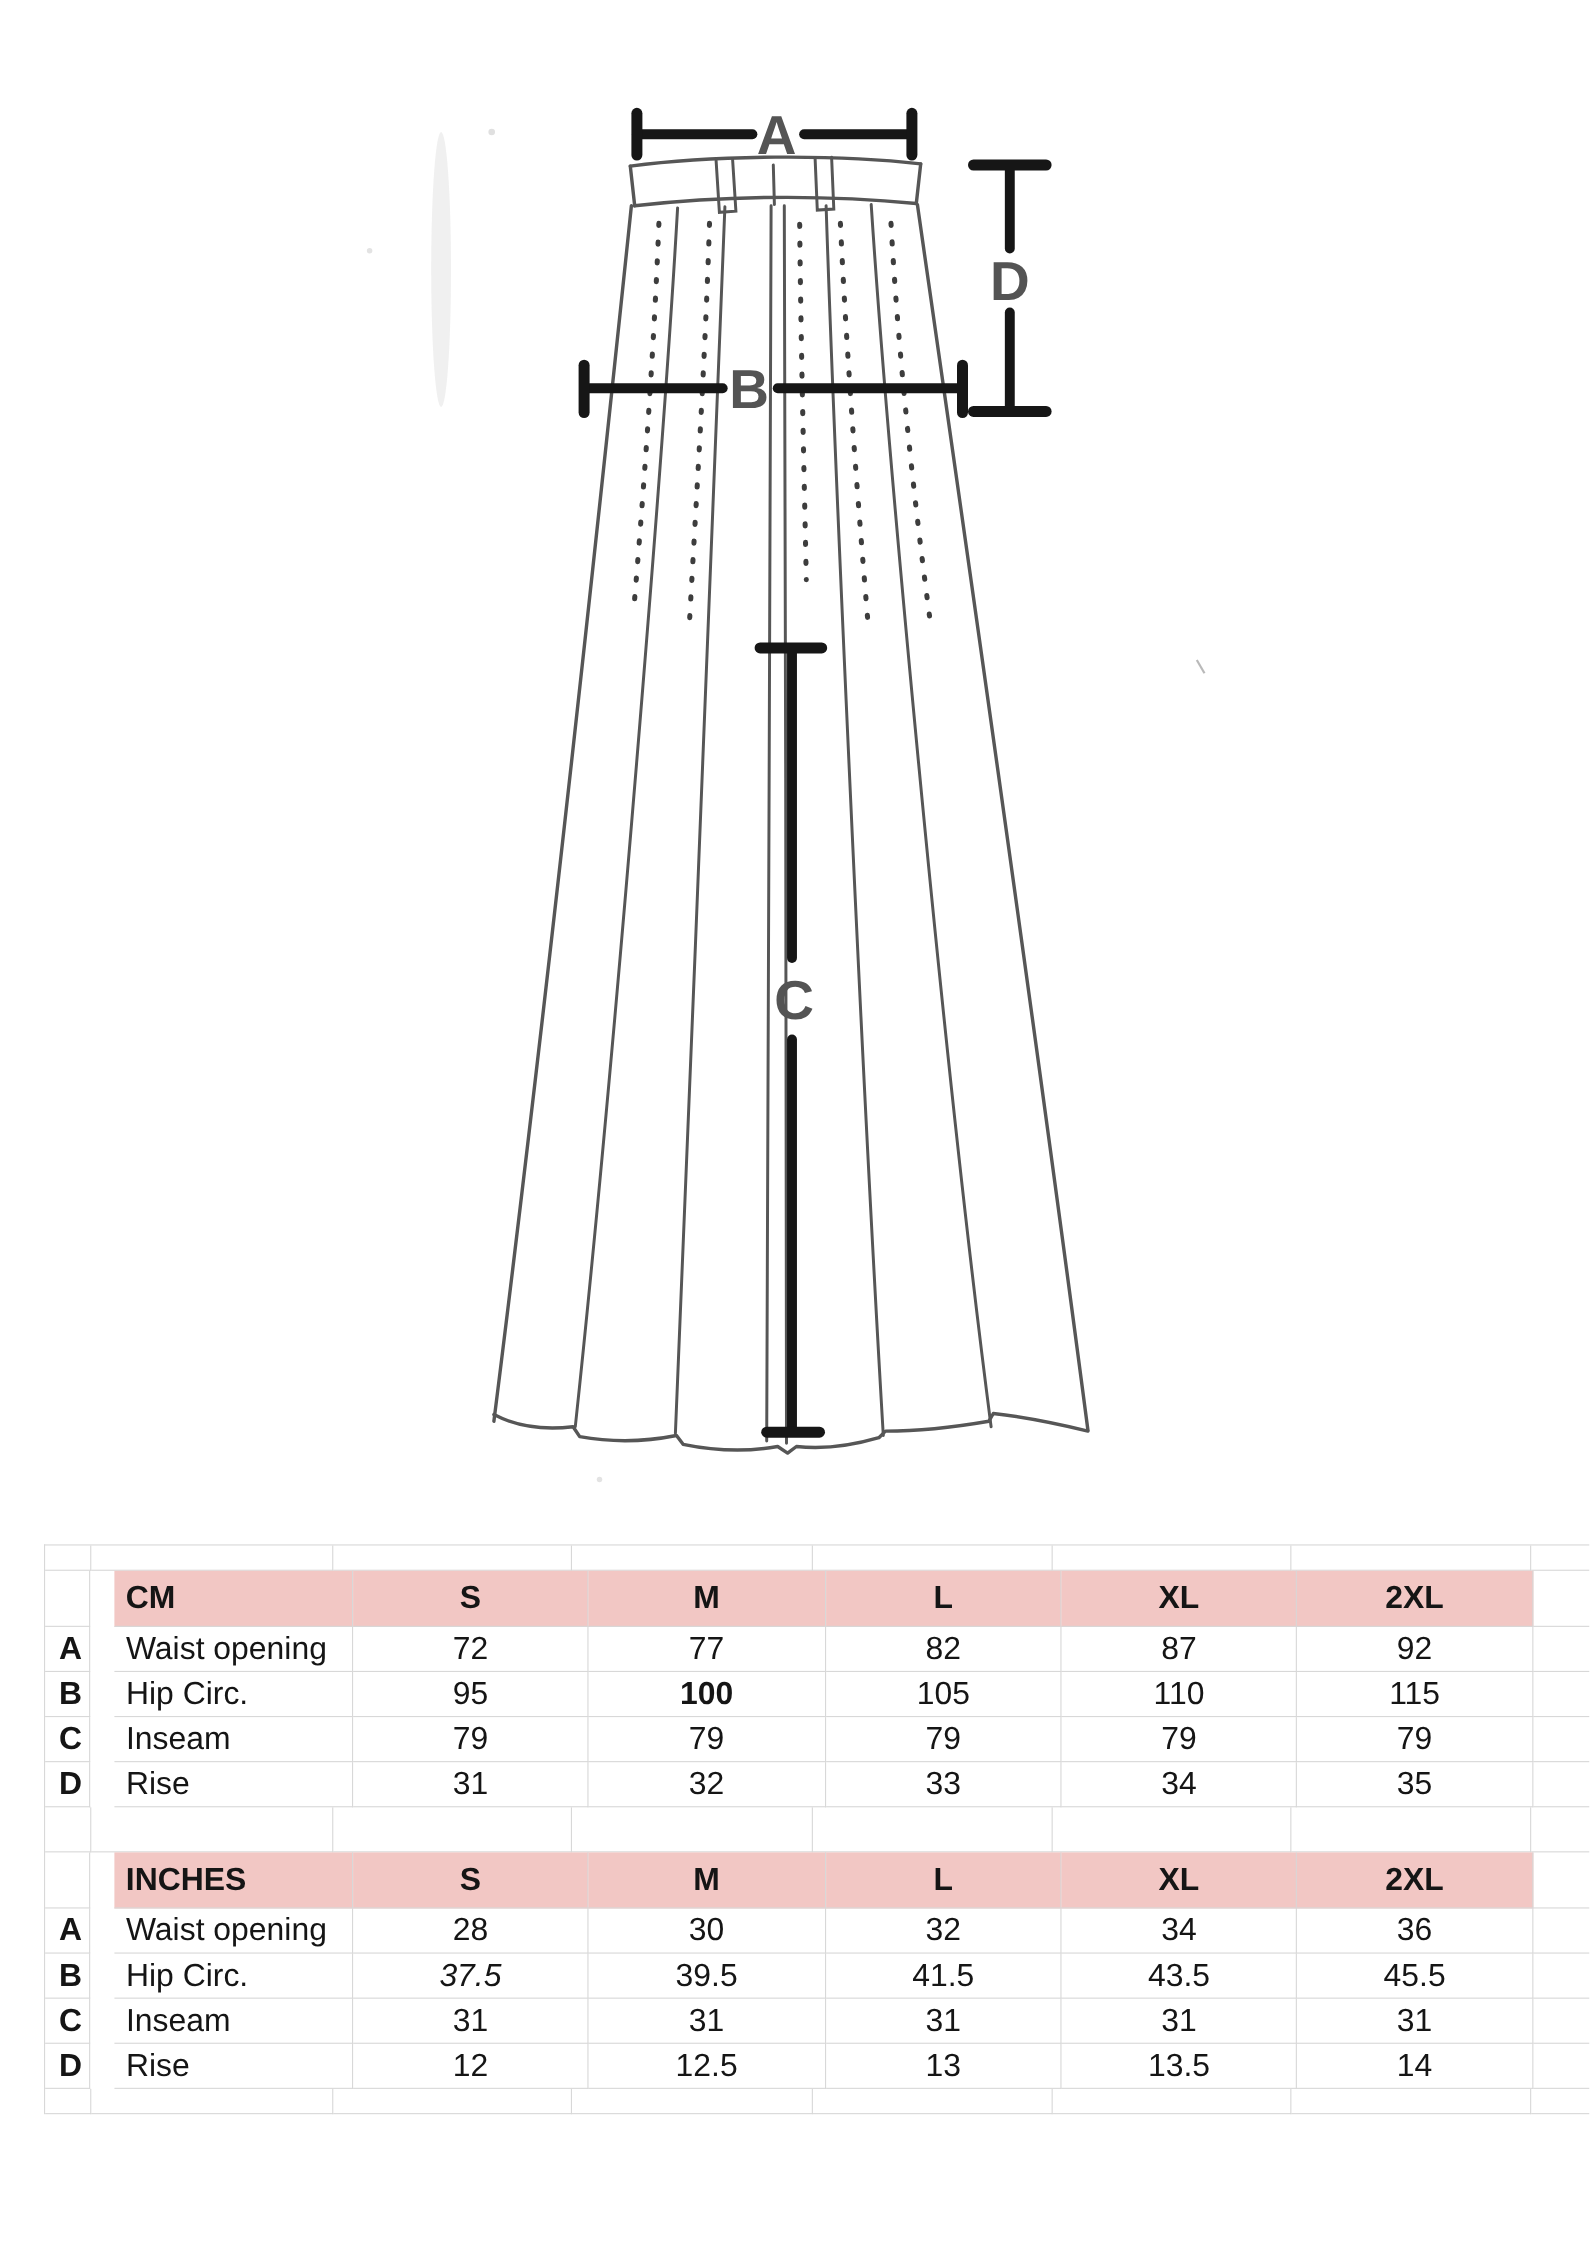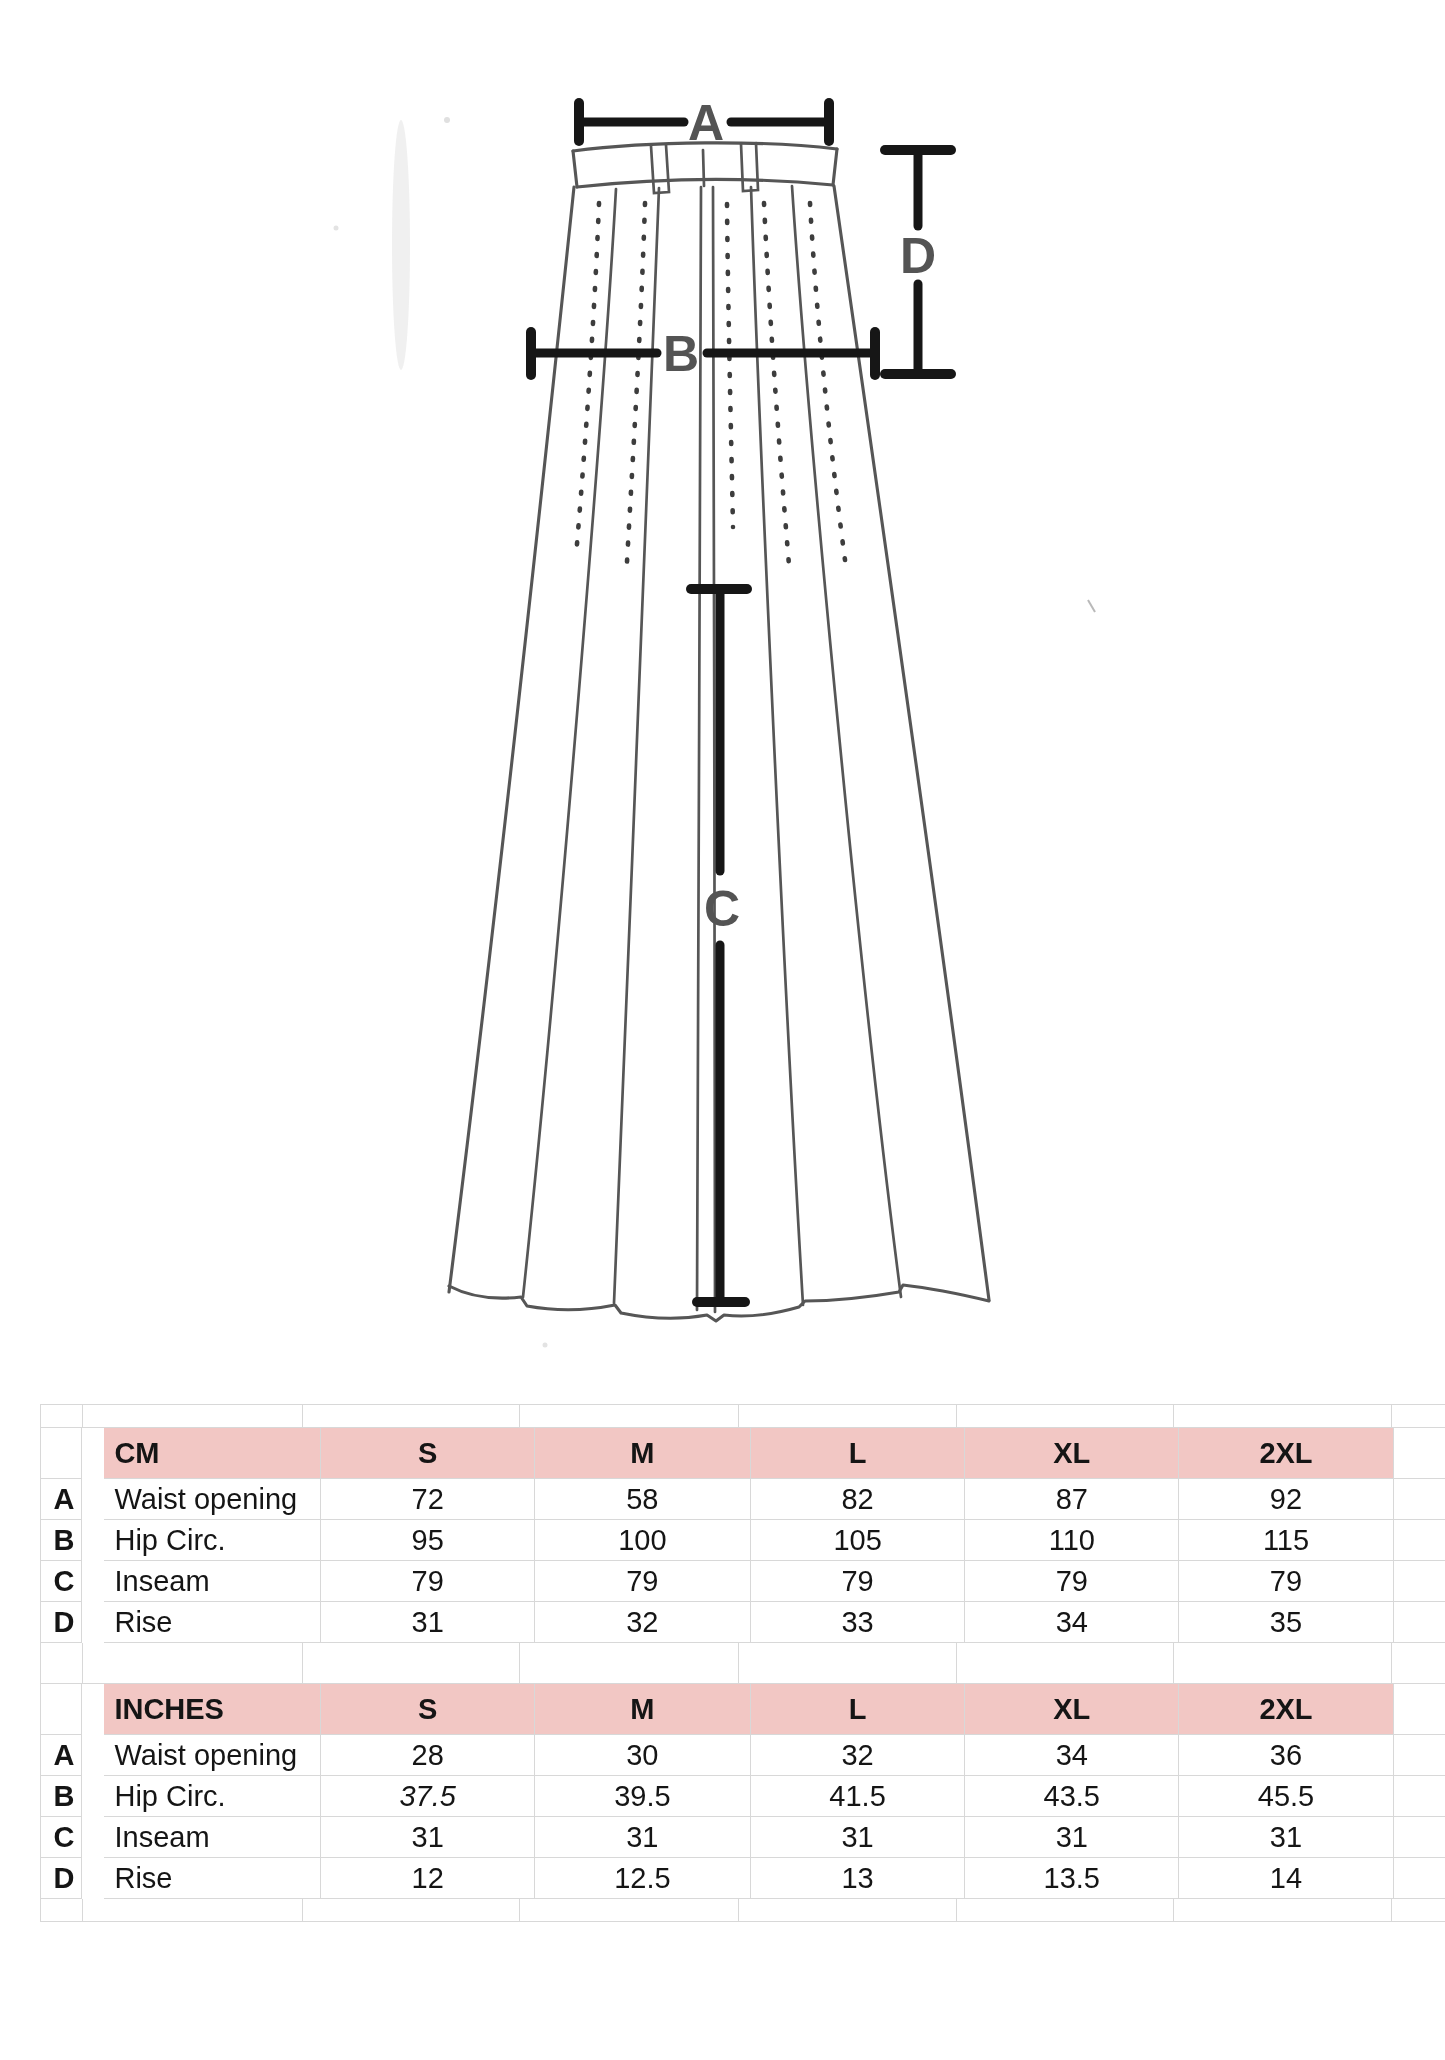--- a/index.html
+++ b/index.html
@@ -132,31 +132,31 @@
         <div class="cell pink bold center" style="width: 219px;">M</div>
         <div class="cell pink bold center" style="width: 218px;">L</div>
         <div class="cell pink bold center" style="width: 217px;">XL</div>
         <div class="cell pink bold center" style="width: 218px;">2XL</div>
         <div class="cell  last" style="width: 54px;"></div>
       </div>
       <div class="row" style="height: 41px;">
         <div class="cell bold letter" style="width: 42px;">A</div>
         <div class="cell label" style="width: 220px;">Waist opening</div>
         <div class="cell center" style="width: 217px;">72</div>
-        <div class="cell center" style="width: 219px;">58</div>
+        <div class="cell center" style="width: 219px;">77</div>
         <div class="cell center" style="width: 218px;">82</div>
         <div class="cell center" style="width: 217px;">87</div>
         <div class="cell center" style="width: 218px;">92</div>
         <div class="cell  last" style="width: 54px;"></div>
       </div>
       <div class="row" style="height: 41px;">
         <div class="cell bold letter" style="width: 42px;">B</div>
         <div class="cell label" style="width: 220px;">Hip Circ.</div>
         <div class="cell center" style="width: 217px;">95</div>
-        <div class="cell center" style="width: 219px;">100</div>
+        <div class="cell center" style="width: 219px; font-weight: bold;">100</div>
         <div class="cell center" style="width: 218px;">105</div>
         <div class="cell center" style="width: 217px;">110</div>
         <div class="cell center" style="width: 218px;">115</div>
         <div class="cell  last" style="width: 54px;"></div>
       </div>
       <div class="row" style="height: 41px;">
         <div class="cell bold letter" style="width: 42px;">C</div>
         <div class="cell label" style="width: 220px;">Inseam</div>
         <div class="cell center" style="width: 217px;">79</div>
         <div class="cell center" style="width: 219px;">79</div>

